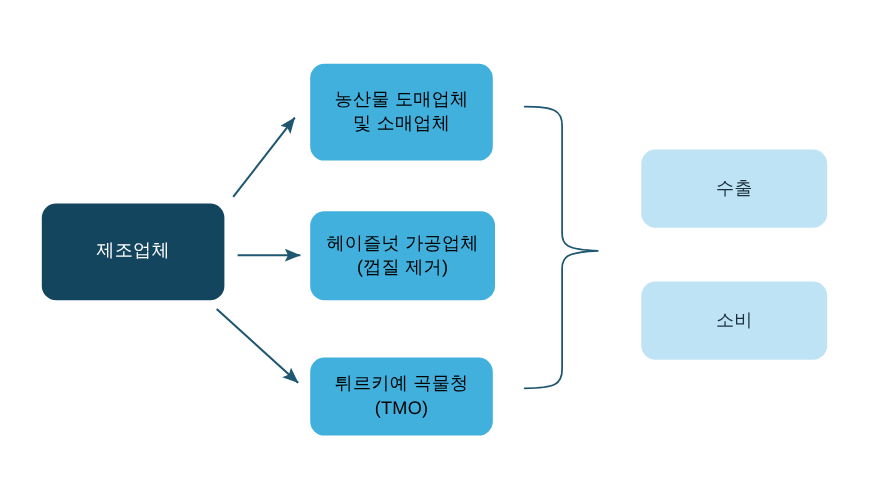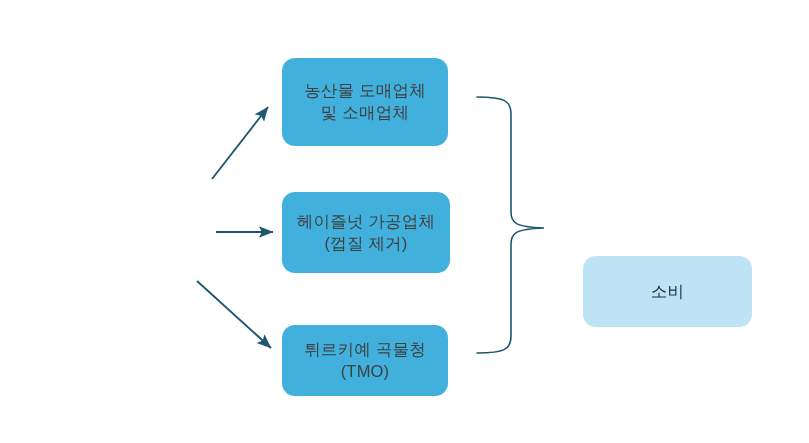--- a/index.html
+++ b/index.html
@@ -29,21 +29,21 @@
     white-space: pre-line;
     letter-spacing: 0.2px;
   }
   .node-dark {
     background: #14455f;
     color: #ffffff;
     font-size: 16.5px;
   }
   .node-mid {
     background: #41b0dd;
-    color: #404040;
+    color: #000000;
     font-size: 16.5px;
   }
   .node-light {
     background: #bde3f4;
     color: #1b2e3d;
     font-size: 16.5px;
   }
   #manufacturer {
     left: 38px;  top: 185px;  width: 166px; height: 88px;
   }
@@ -90,26 +90,28 @@
 
     <path d="M 477 97
              C 505 97, 511 101, 511 114
              L 511 212
              C 511 222, 514 227, 544 228
              C 514 229, 511 234, 511 244
              L 511 336
              C 511 349, 505 353, 477 353" fill="none" stroke="#1f5670" stroke-width="1.6" stroke-linecap="round"></path>
   </svg>
 
+  <div class="node node-dark" id="manufacturer">제조업체</div>
 
   <div class="node node-mid" id="wholesaler">농산물 도매업체
 및 소매업체</div>
 
   <div class="node node-mid" id="processor">헤이즐넛 가공업체
 (껍질 제거)</div>
 
   <div class="node node-mid" id="tmo">튀르키예 곡물청
 (TMO)</div>
 
+  <div class="node node-light" id="export">수출</div>
 
   <div class="node node-light" id="consumption">소비</div>
 
 </div>
 
 </body></html>

